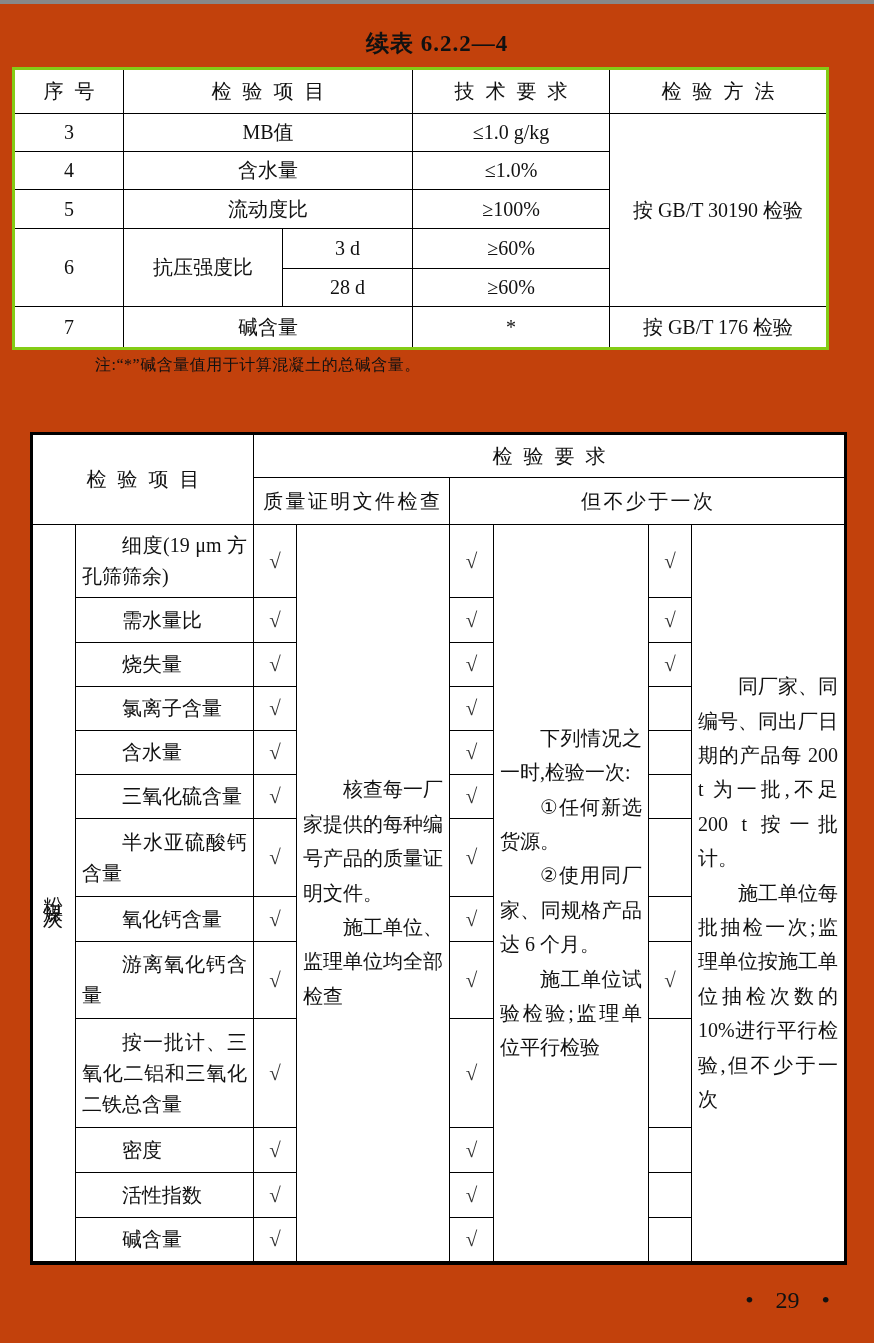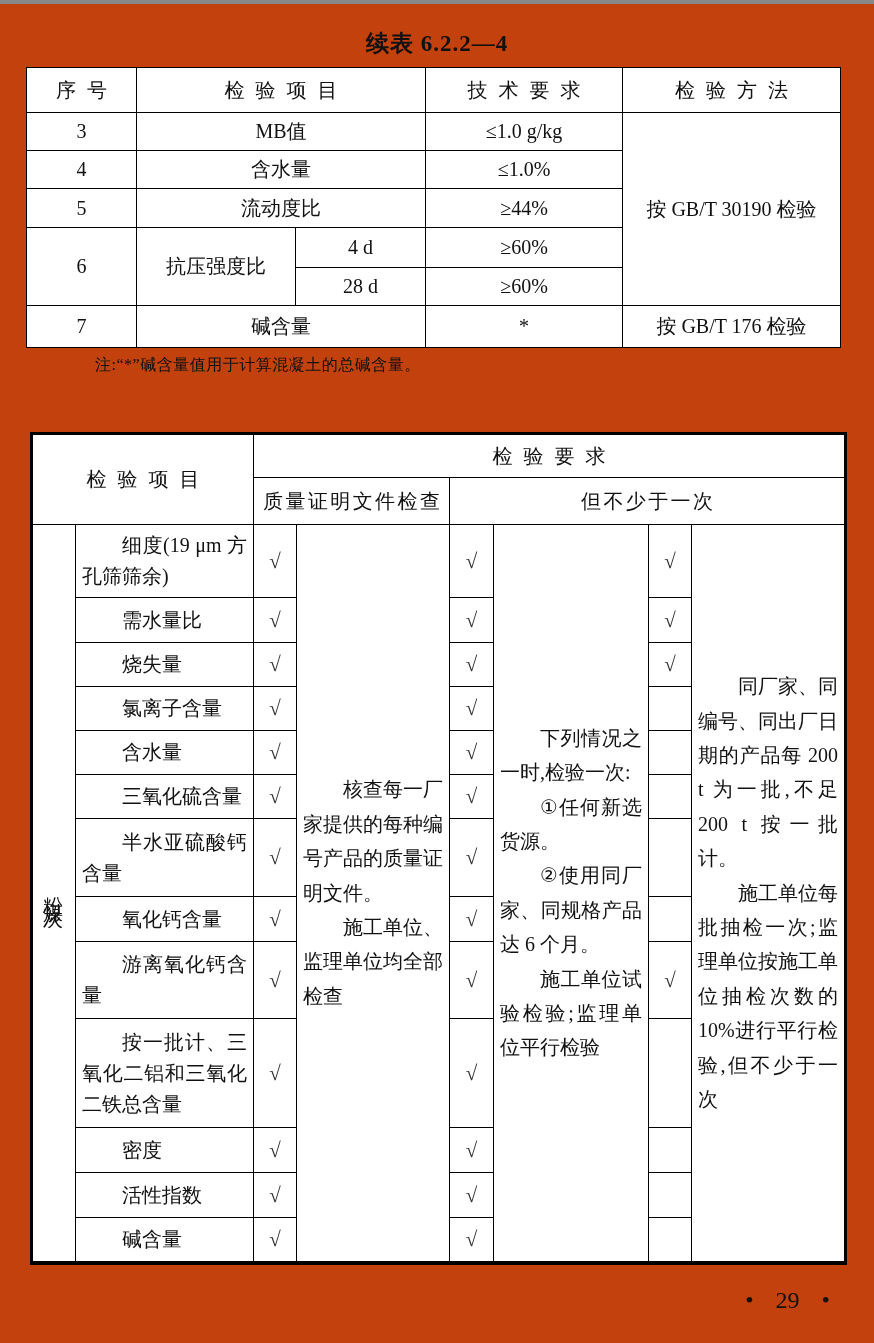--- a/index.html
+++ b/index.html
@@ -14,21 +14,21 @@
     font-size:23px; font-weight:bold; letter-spacing:1px;
   }
   #title1 { top:24px; }
   #title2 { top:391px; }
   table {
     position:absolute; border-collapse:collapse; table-layout:fixed;
     background:#fff;
   }
   td, th { border:1.5px solid #000; font-weight:normal; font-size:20px;
     text-align:center; vertical-align:middle; overflow:hidden; color:#111; }
-  #table1 { left:26px; top:63px; width:814px; border:1px solid #84cc16; }
+  #table1 { left:12px; top:63px; width:814px; border:3px solid #84cc16; }
   #table2 { left:30px; top:428px; width:814px; border:3px solid #000; border-bottom-width:4px; }
   .hdr th { letter-spacing:0.55em; text-indent:0.55em; }
   .hdr2 th { letter-spacing:0.12em; text-indent:0.12em; }
   .item { text-align:justify; text-indent:2em; padding:2px 6px; line-height:1.55; }
   .chk { font-size:21px; color:#333; }
   .txt { padding:0 6px; }
   .txt p { text-align:justify; text-indent:2em; line-height:1.72; font-size:20px; }
   .note { position:absolute; left:95px; top:351px; font-size:16px; letter-spacing:0.5px; }
   .vertcat { writing-mode:vertical-rl; text-orientation:upright;
     letter-spacing:7px; display:inline-block; font-size:20px; }
@@ -63,26 +63,26 @@
         <td rowspan="5">按 GB/T 30190 检验</td>
       </tr>
       <tr style="height:38px">
         <td>4</td>
         <td colspan="2">含水量</td>
         <td>≤1.0%</td>
       </tr>
       <tr style="height:39px">
         <td>5</td>
         <td colspan="2">流动度比</td>
-        <td>≥44%</td>
+        <td>≥100%</td>
       </tr>
       <tr style="height:40px">
         <td rowspan="2">6</td>
         <td rowspan="2">抗压强度比</td>
-        <td>4 d</td>
+        <td>3 d</td>
         <td>≥60%</td>
       </tr>
       <tr style="height:38px">
         <td>28 d</td>
         <td>≥60%</td>
       </tr>
       <tr style="height:42px">
         <td>7</td>
         <td colspan="2">碱含量</td>
         <td>*</td>

